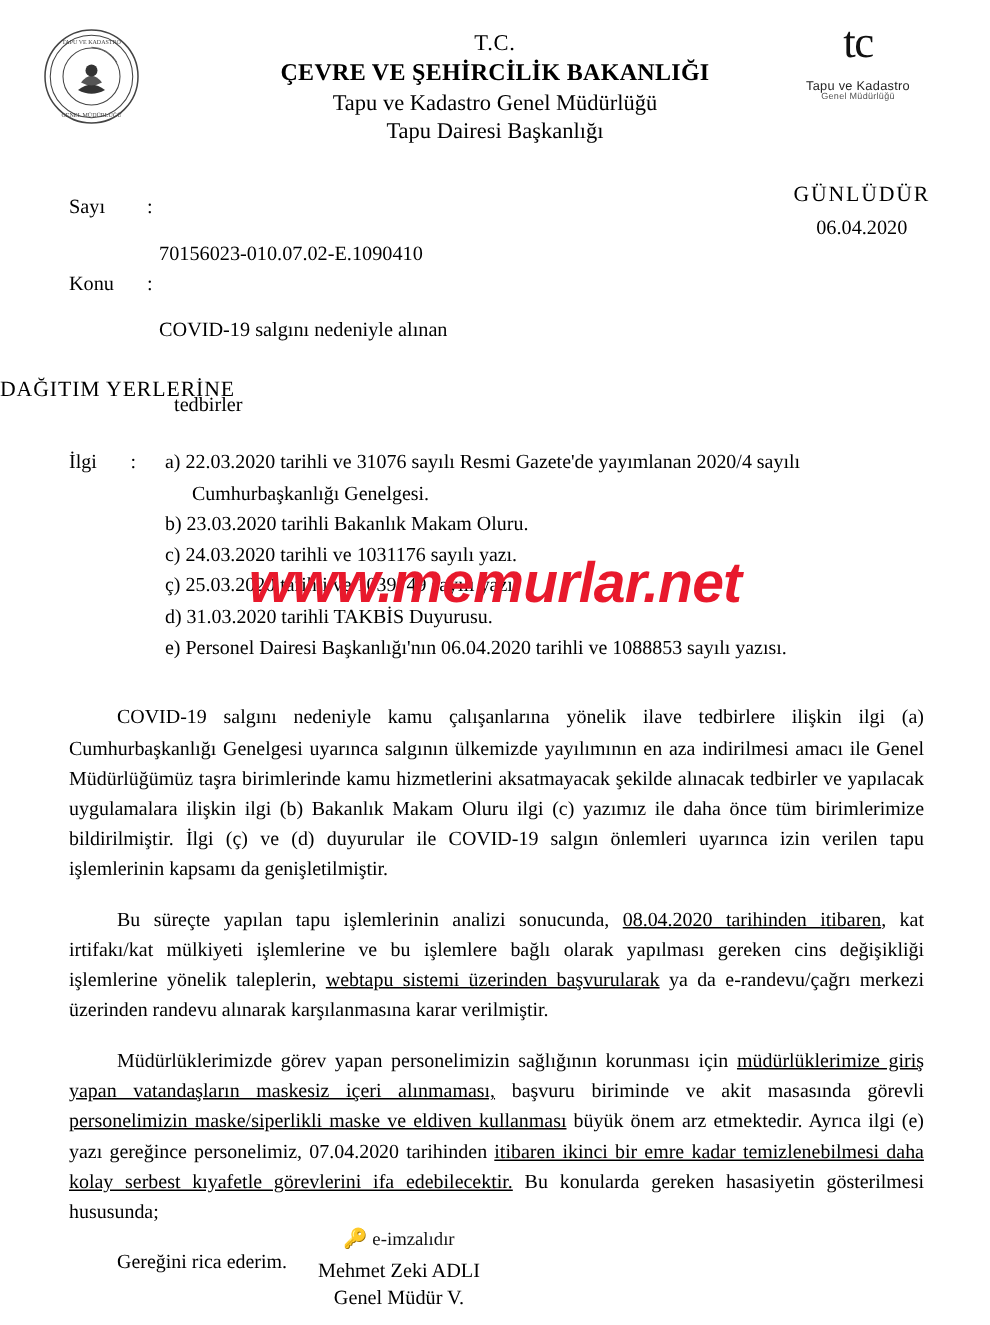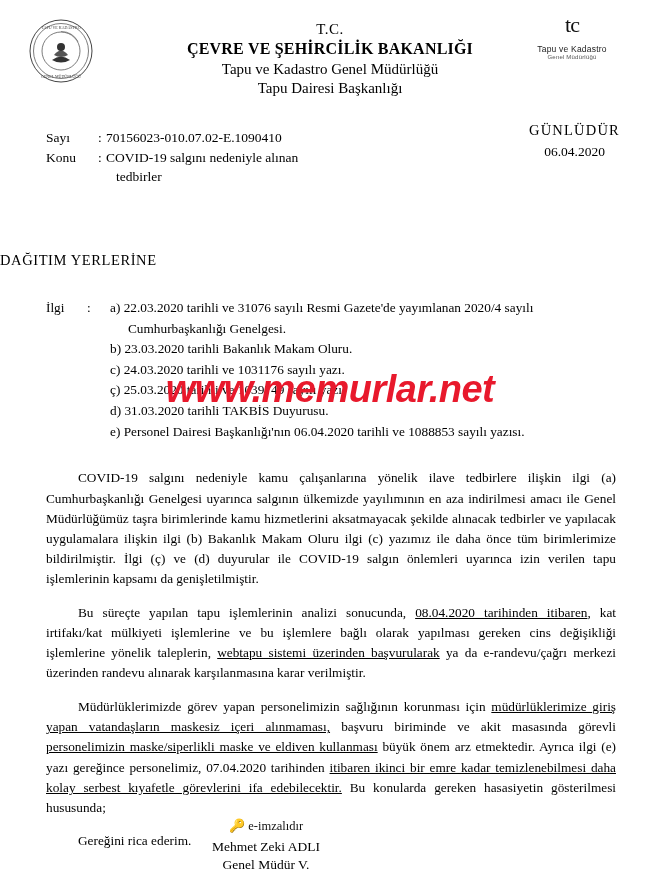--- a/index.html
+++ b/index.html
@@ -65,21 +65,21 @@
 
   .logo-right {
     position: absolute;
     right: 28px;
     top: 4px;
     width: 120px;
     text-align: center;
   }
   .logo-mark {
     font-family: "Liberation Serif", serif;
-    font-size: 22px;
+    font-size: 30px;
     line-height: 1;
     color: #111;
     letter-spacing: -1px;
   }
   .logo-text1 {
     font-family: "Liberation Sans", sans-serif;
     font-size: 8.5px;
     color: #222;
     margin-top: 8px;
     letter-spacing: 0.2px;
@@ -107,20 +107,21 @@
   .meta-label {
     width: 52px;
     flex: 0 0 52px;
   }
   .meta-colon {
     width: 8px;
     flex: 0 0 8px;
   }
   .meta-value {
     flex: 1 1 auto;
+    margin-top: 31px;
   }
   .meta-value-sub {
     padding-left: 10px;
   }
 
   .right-meta {
     position: absolute;
     top: 120px;
     right: 40px;
     text-align: center;

